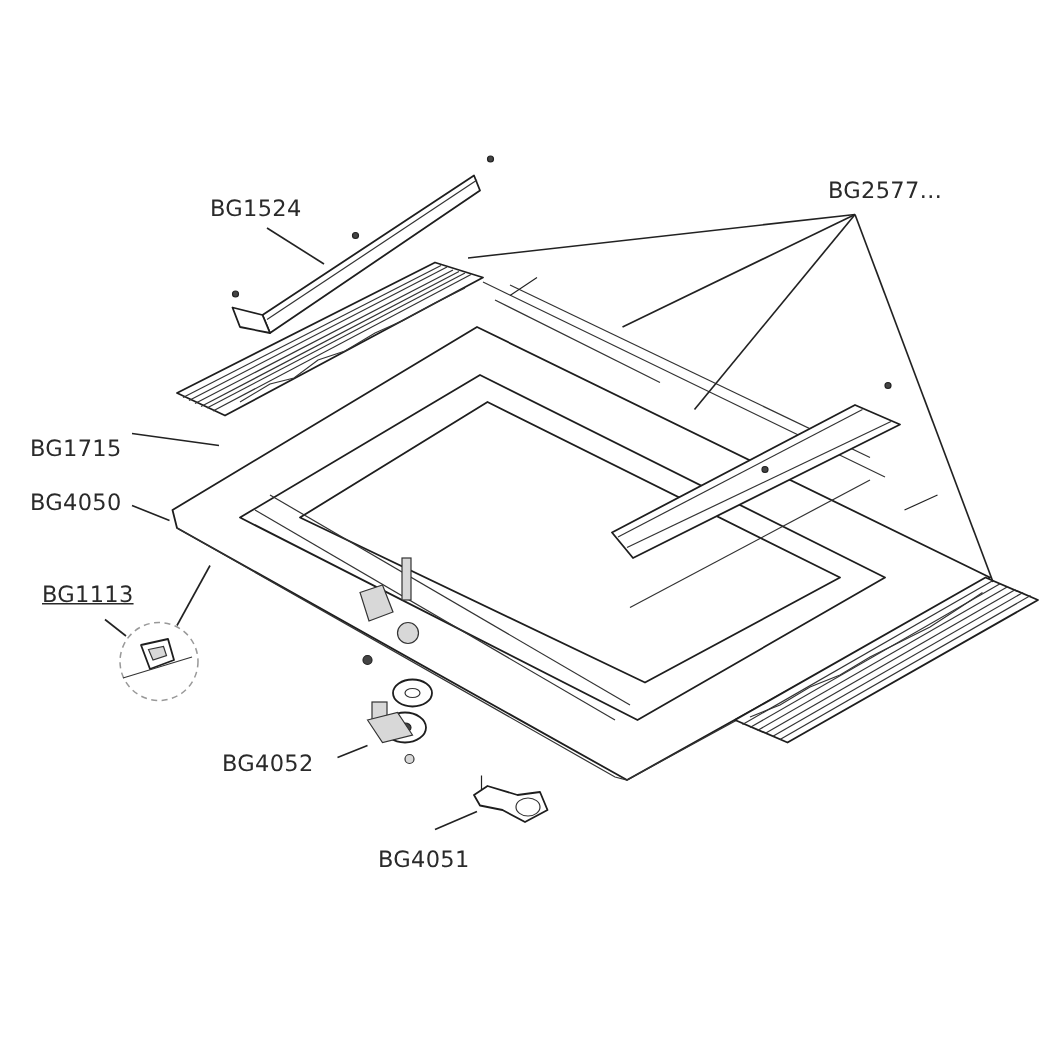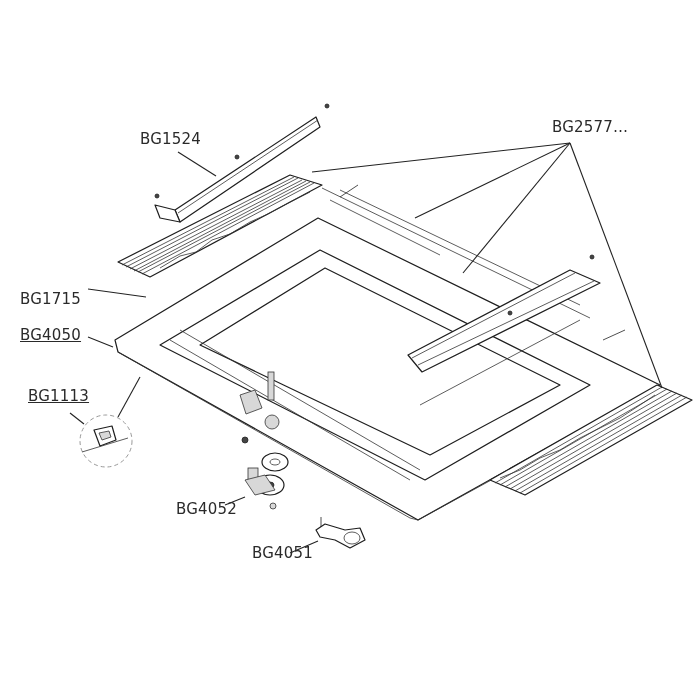--- a/index.html
+++ b/index.html
@@ -111,17 +111,17 @@
     <line class="leader" x1="70" y1="413" x2="84" y2="424"></line>
     <line class="leader" x1="118" y1="417" x2="140" y2="377"></line>
     <line class="leader" x1="225" y1="505" x2="245" y2="497"></line>
     <line class="leader" x1="290" y1="553" x2="318" y2="541"></line>
   </g>
 </svg>
 
 <span class="label" style="left:140px;top:118px;margin-top:12px;">BG1524</span>
 <span class="label" style="left:552px;top:118px;text-align:center;">BG2577…</span>
 <span class="label" style="left:20px;top:290px;">BG1715</span>
-<span class="label" style="left:20px;top:326px;text-decoration:underline;">BG4050</span>
+<span class="label" style="left:20px;top:326px;">BG4050</span>
 <span class="label" style="left:28px;top:387px;text-decoration:underline;">BG1113</span>
-<span class="label" style="left:176px;top:500px;">BG4052</span>
-<span class="label" style="left:252px;top:544px;">BG4051</span>
+<span class="label" style="left:148px;top:500px;">BG4052</span>
+<span class="label" style="left:252px;top:564px;">BG4051</span>
 </div>
 
 </body></html>

